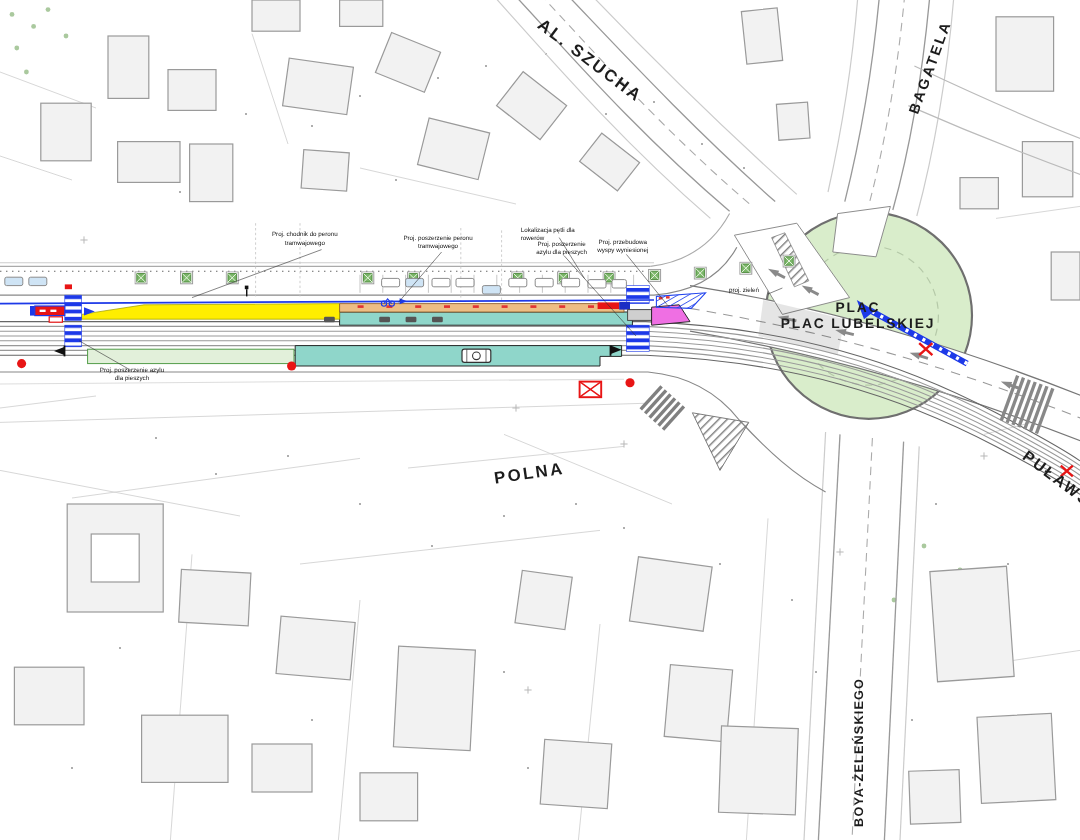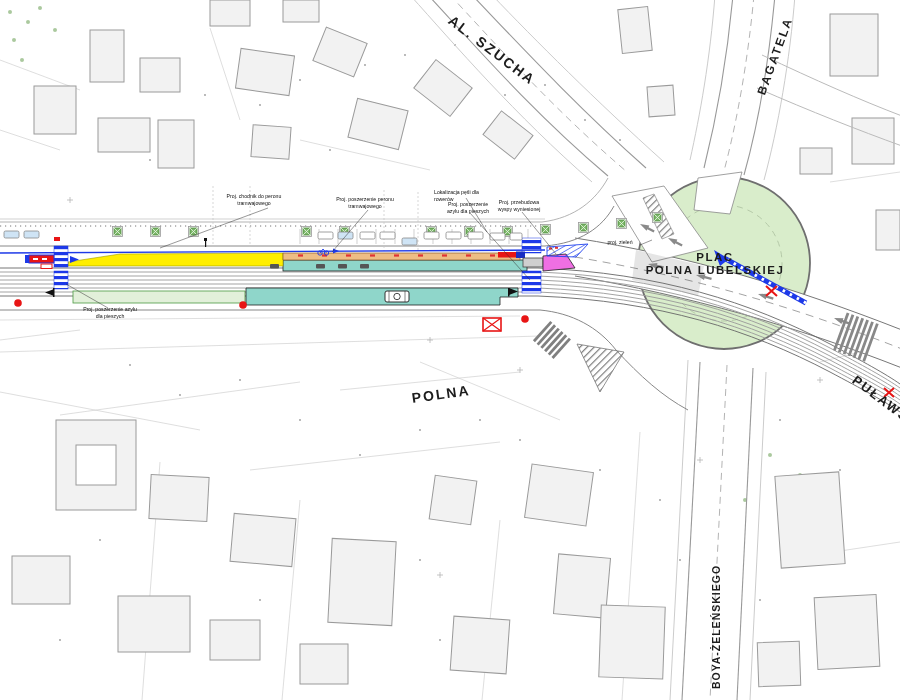--- a/index.html
+++ b/index.html
@@ -385,21 +385,21 @@
         <path d="M522,212 L556,254"></path>
         <path d="M640,245 L652,240"></path>
     <path d="M108,308 L66,284"></path>
   </g>
 </svg>
 
 <div class="street s-szucha">AL. SZUCHA</div>
 <div class="street s-bagatela">BAGATELA</div>
 <div class="street s-plac">
   <span>PLAC</span>
-  <span>POLNA LUBELSKIEJ</span>
+  <span>PLAC LUBELSKIEJ</span>
 </div>
 <div class="street s-polna">POLNA</div>
 <div class="street s-pulawska">PUŁAWSKA</div>
 <div class="street s-boya">BOYA-ŻELEŃSKIEGO</div>
 
 <div class="ann a1">Proj. chodnik do peronu tramwajowego</div>
 <div class="ann a2">Proj. poszerzenie peronu tramwajowego</div>
 <div class="ann a3">Lokalizacja pętli dla rowerów</div>
 <div class="ann a4">Proj. poszerzenie azylu dla pieszych</div>
 <div class="ann a5">Proj. przebudowa wyspy wyniesionej</div>

